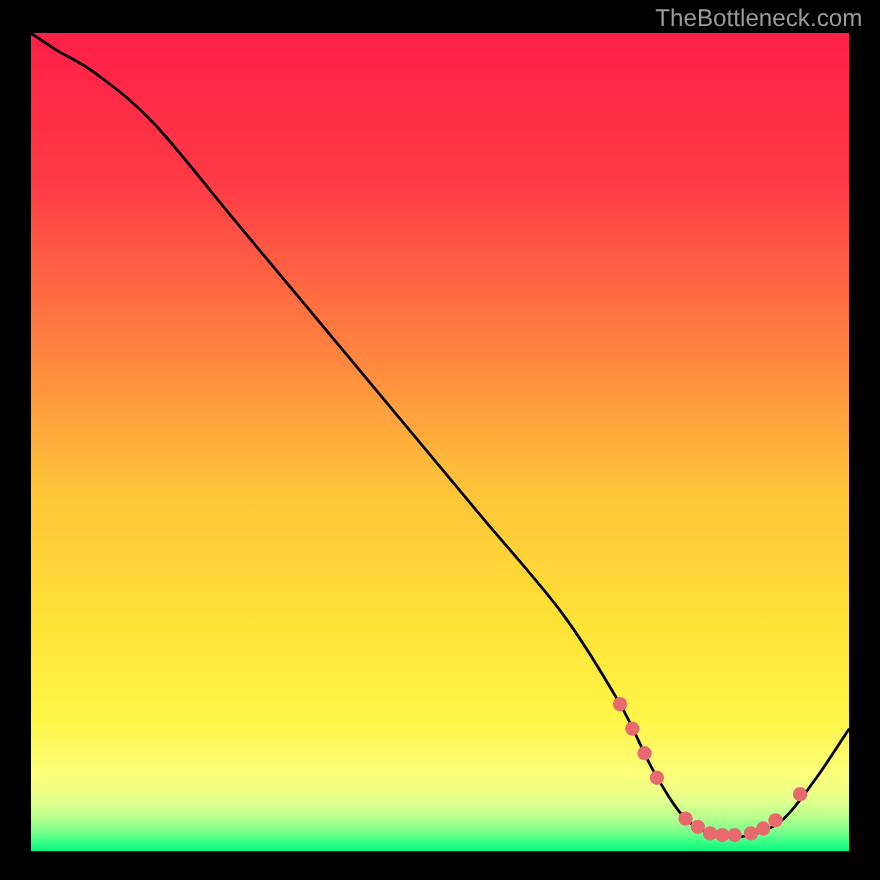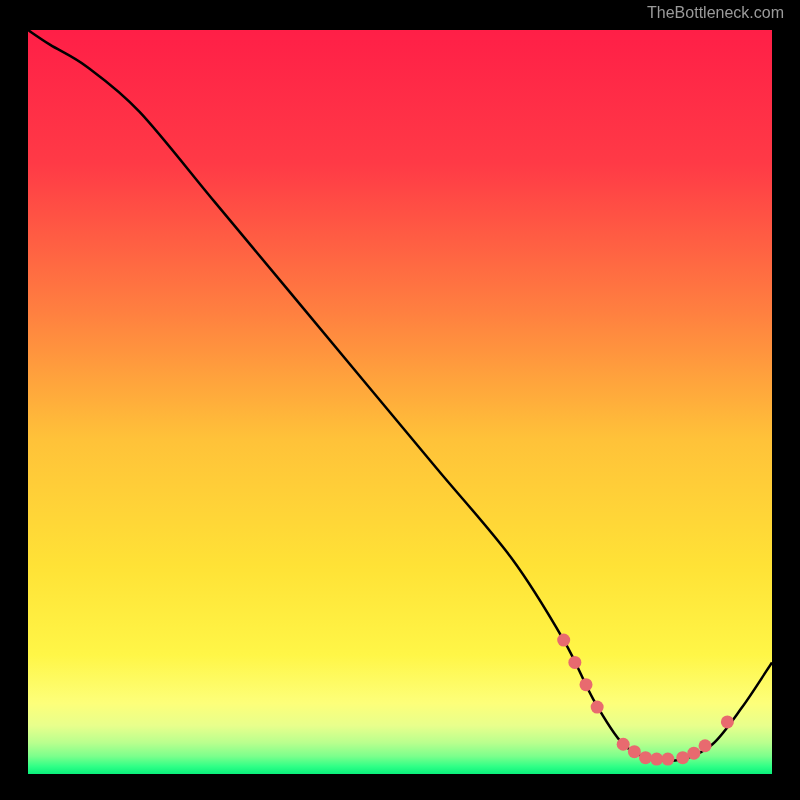--- a/index.html
+++ b/index.html
@@ -14,21 +14,21 @@
     position: relative;
     width: 800px;
     height: 800px;
     background: #000;
   }
   .attribution {
     position: absolute;
     top: 4px;
     right: 16px;
     color: #9a9a9a;
-    font-size: 16px;
+    font-size: 22px;
     font-weight: 400;
     text-align: right;
   }
   .plot {
     position: absolute;
     left: 28px;
     top: 30px;
     width: 744px;
     height: 744px;
   }

